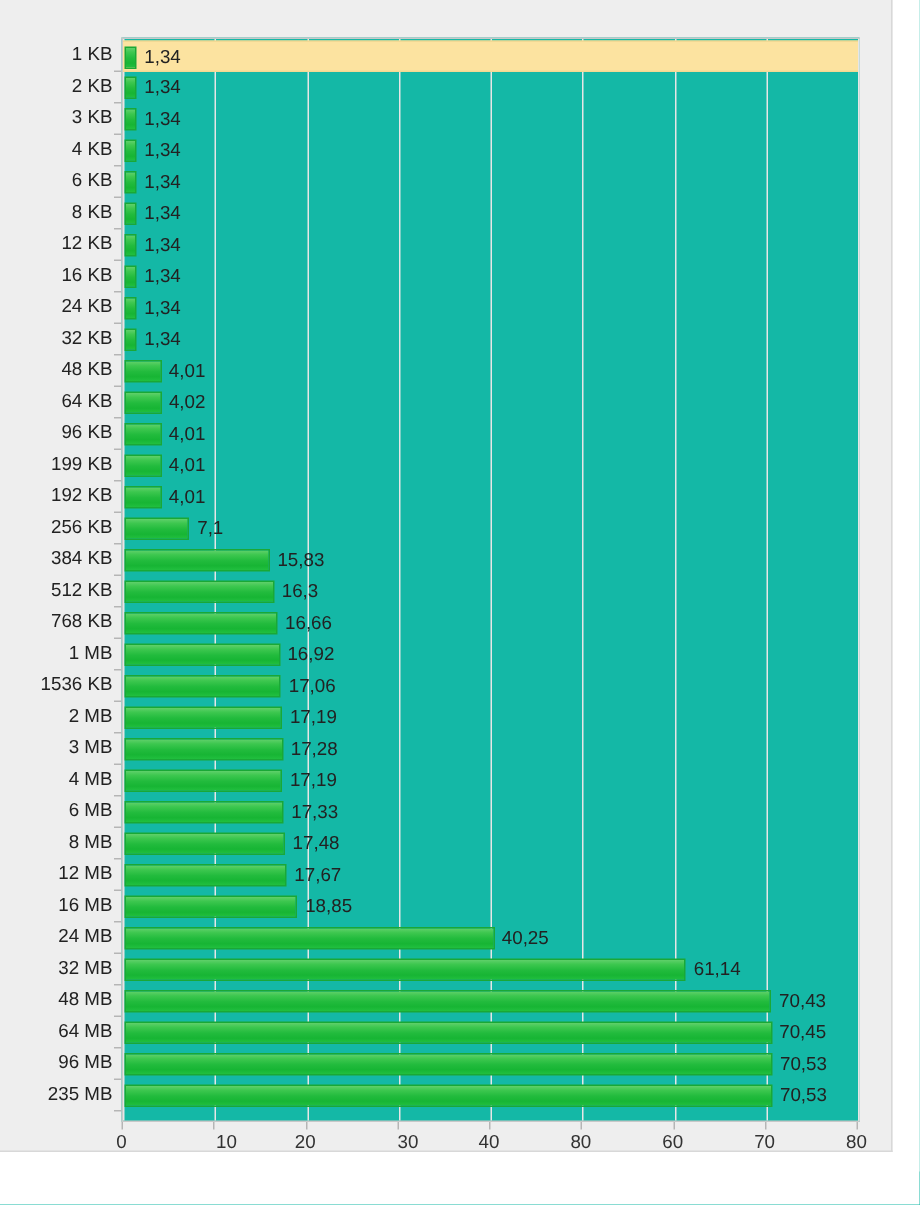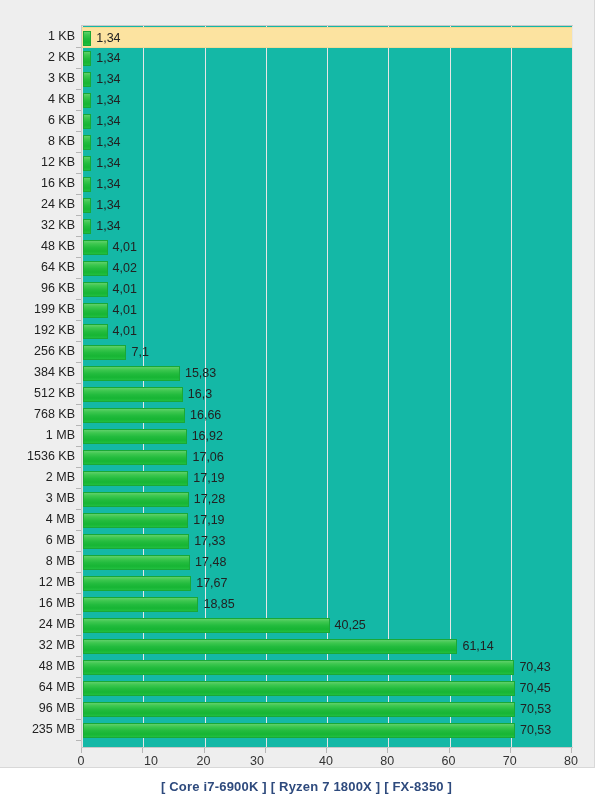--- a/index.html
+++ b/index.html
@@ -357,21 +357,21 @@
     </div>
 
     <div class="xaxis">
         <div class="xtick-line" style="left: 0px;"></div>
         <div class="xtick-label" style="left: 0px;">0</div>
         <div class="xtick-line" style="left: 61.25px;"></div>
         <div class="xtick-label" style="left: 70px;">10</div>
         <div class="xtick-line" style="left: 122.5px;"></div>
         <div class="xtick-label" style="left: 122.5px;">20</div>
         <div class="xtick-line" style="left: 183.75px;"></div>
-        <div class="xtick-label" style="left: 176px;">30</div>
+        <div class="xtick-label" style="left: 191px;">30</div>
         <div class="xtick-line" style="left: 245px;"></div>
         <div class="xtick-label" style="left: 245px;">40</div>
         <div class="xtick-line" style="left: 306.25px;"></div>
         <div class="xtick-label" style="left: 306.25px;">80</div>
         <div class="xtick-line" style="left: 367.5px;"></div>
         <div class="xtick-label" style="left: 367.5px;">60</div>
         <div class="xtick-line" style="left: 428.75px;"></div>
         <div class="xtick-label" style="left: 428.75px;">70</div>
         <div class="xtick-line" style="left: 490px;"></div>
         <div class="xtick-label" style="left: 490px;">80</div>
@@ -406,17 +406,14 @@
       <div class="tick-mark" style="top: 593px;"></div>
       <div class="tick-mark" style="top: 614px;"></div>
       <div class="tick-mark" style="top: 635px;"></div>
       <div class="tick-mark" style="top: 656px;"></div>
       <div class="tick-mark" style="top: 677px;"></div>
       <div class="tick-mark" style="top: 698px;"></div>
       <div class="tick-mark" style="top: 719px;"></div>
       <div class="tick-mark" style="top: 740px;"></div>
     </div>
 
-  <div class="footer">
-    <span class="footer-text">[ Core i7-6900K ] [ Ryzen 7 1800X ] [ FX-8350 ]</span>
-  </div>
 
 </div>
 
 </body></html>

